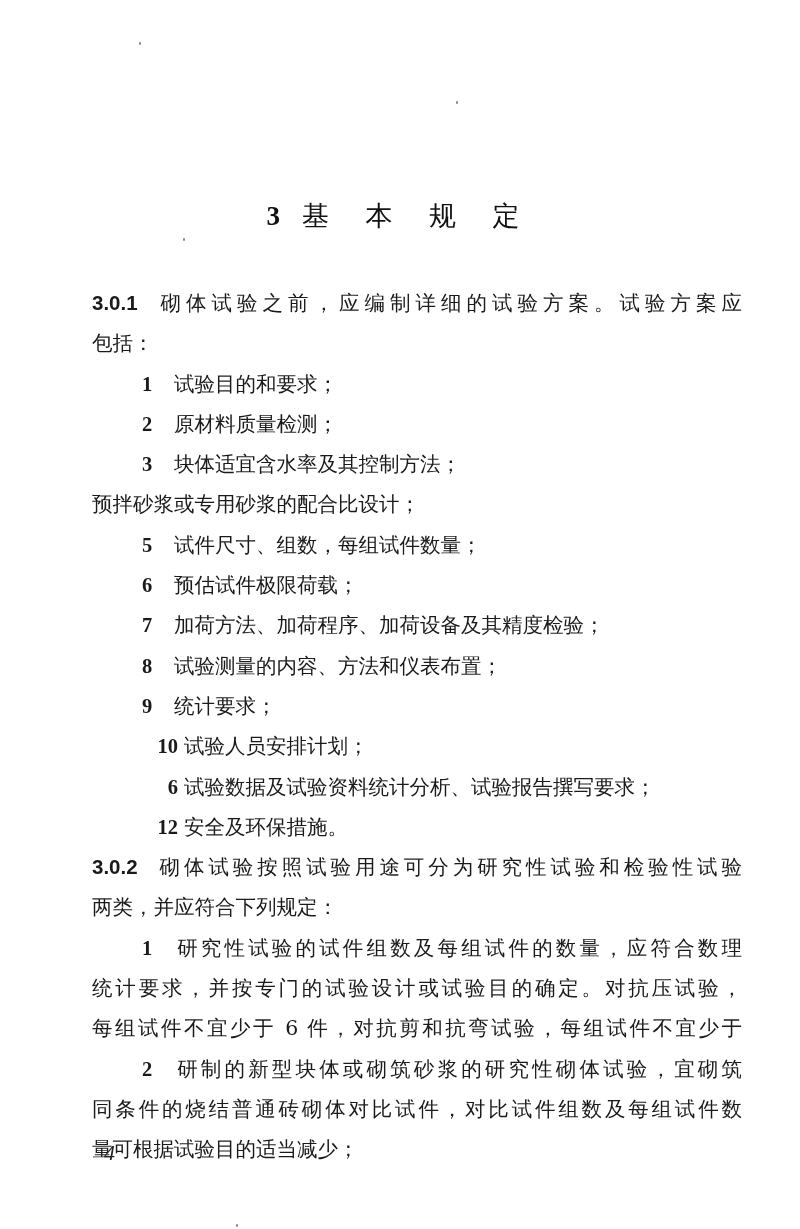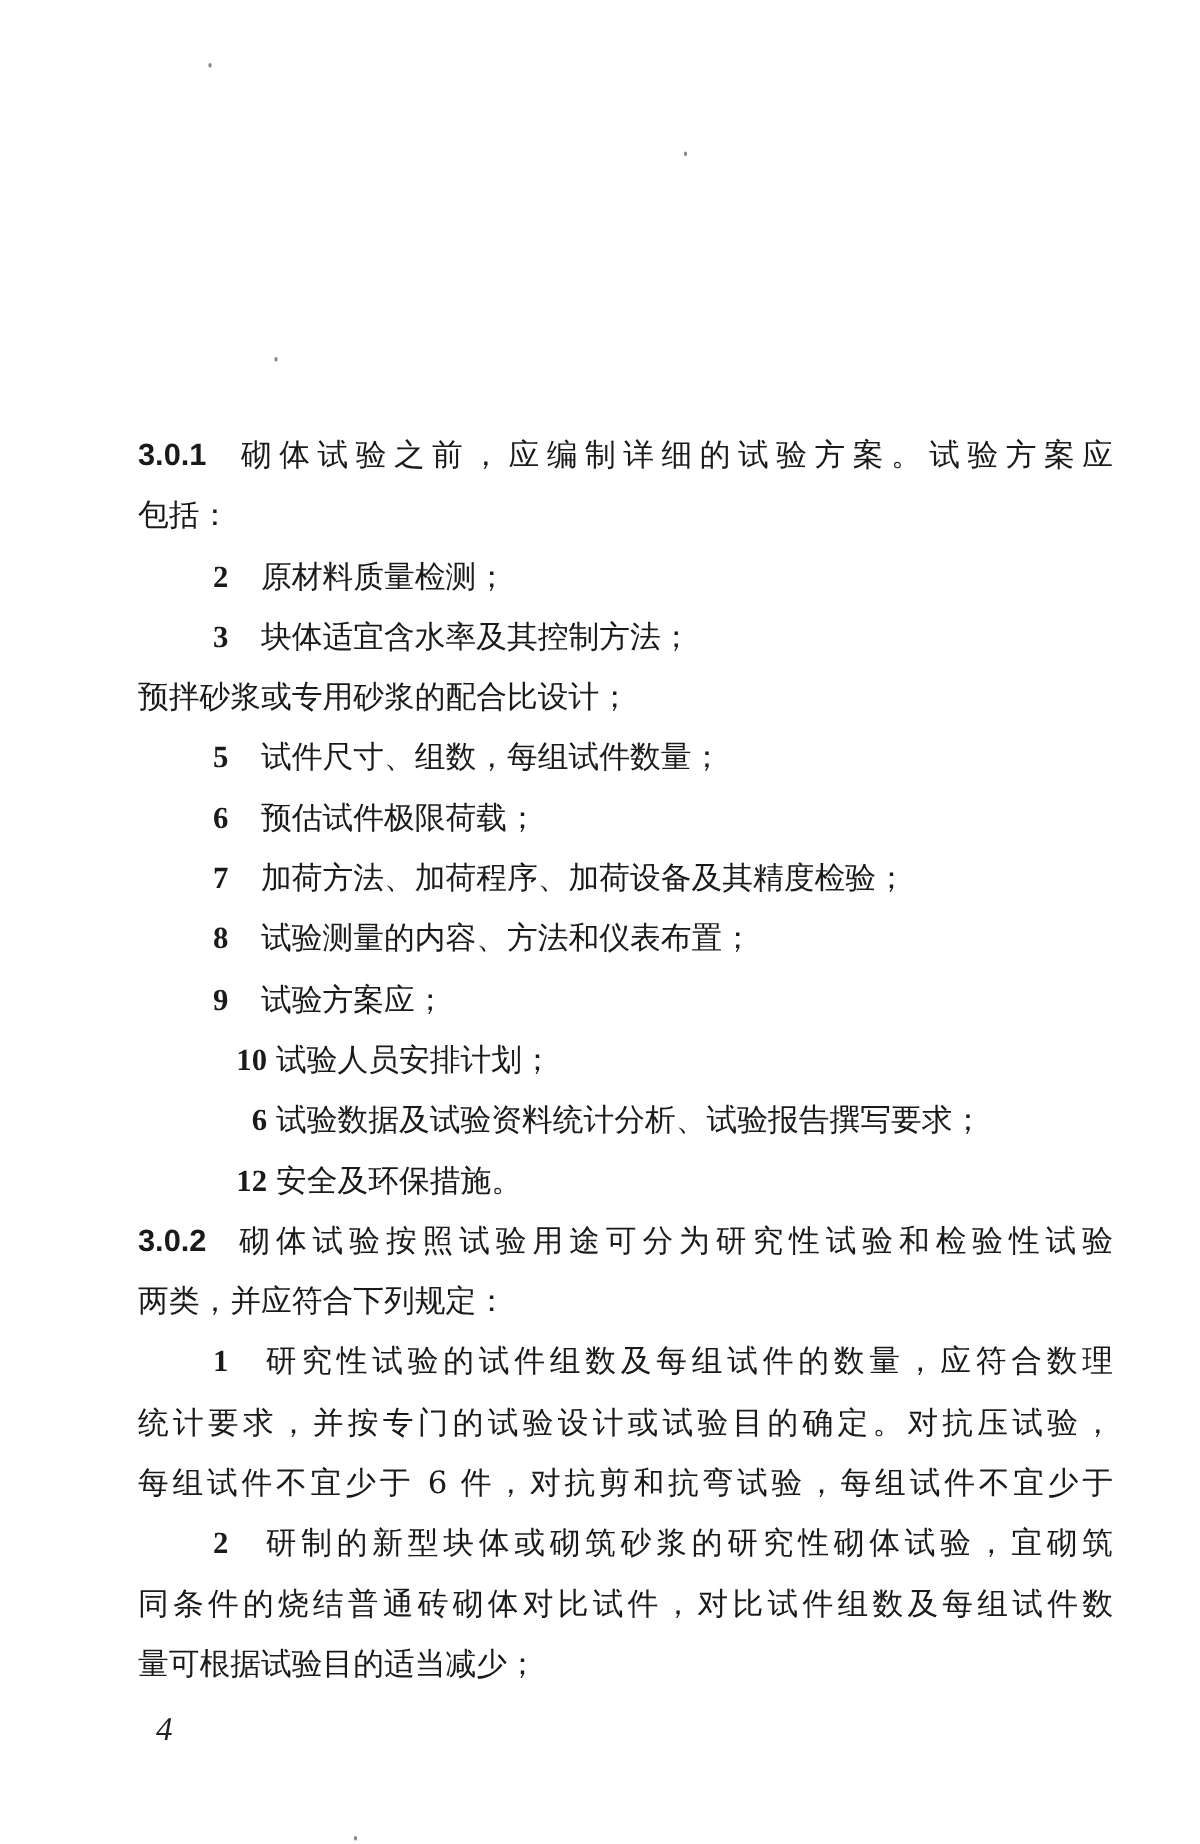--- a/index.html
+++ b/index.html
@@ -88,30 +88,36 @@
   </style>
 </head>
 <body>
 
 <div class="page">
 
   <div class="speck" style="left:139px; top:42px;"></div>
   <div class="speck" style="left:456px; top:101px;"></div>
   <div class="speck" style="left:183px; top:238px;"></div>
 
+  <div class="chapter-title">
+    <span class="num">3</span><span class="text">基 本 规 定</span>
+  </div>
 
   <div class="body-text">
 
     <div class="line justify">
       <span class="clause-no">3.0.1</span><span>砌体试验之前，应编制详细的试验方案。试验方案应</span>
     </div>
     <div class="line">
       <span>包括：</span>
     </div>
 
+    <div class="line indent">
+      <span class="item-no">1</span><span>试验目的和要求；</span>
+    </div>
     <div class="line indent">
       <span class="item-no">2</span><span>原材料质量检测；</span>
     </div>
     <div class="line indent">
       <span class="item-no">3</span><span>块体适宜含水率及其控制方法；</span>
     </div>
     <div class="line">
       <span>预拌砂浆或专用砂浆的配合比设计；</span>
     </div>
     <div class="line indent">
@@ -120,21 +126,21 @@
     <div class="line indent">
       <span class="item-no">6</span><span>预估试件极限荷载；</span>
     </div>
     <div class="line indent">
       <span class="item-no">7</span><span>加荷方法、加荷程序、加荷设备及其精度检验；</span>
     </div>
     <div class="line indent">
       <span class="item-no">8</span><span>试验测量的内容、方法和仪表布置；</span>
     </div>
     <div class="line indent">
-      <span class="item-no">9</span><span>试验方案应；</span>
+      <span class="item-no">9</span><span>统计要求；</span>
     </div>
     <div class="line indent">
       <span class="item-no wide">10</span><span>试验人员安排计划；</span>
     </div>
     <div class="line indent">
       <span class="item-no wide">6</span><span>试验数据及试验资料统计分析、试验报告撰写要求；</span>
     </div>
     <div class="line indent">
       <span class="item-no wide">12</span><span>安全及环保措施。</span>
     </div>

